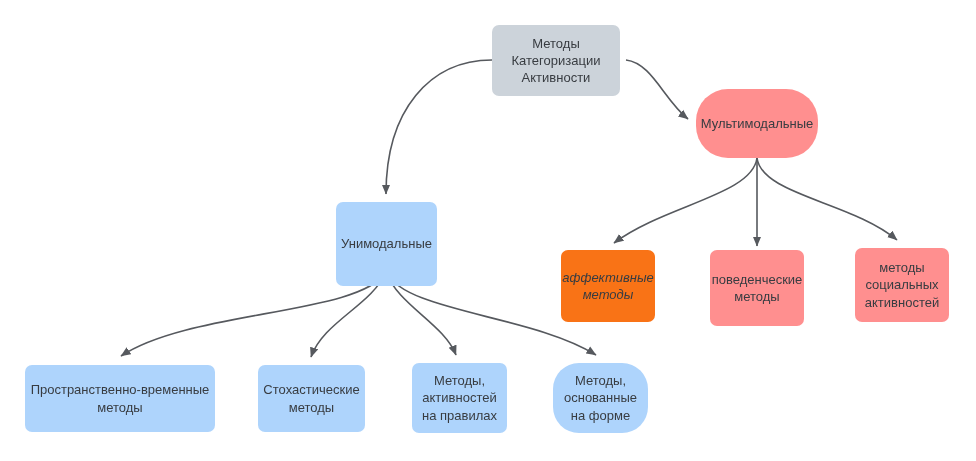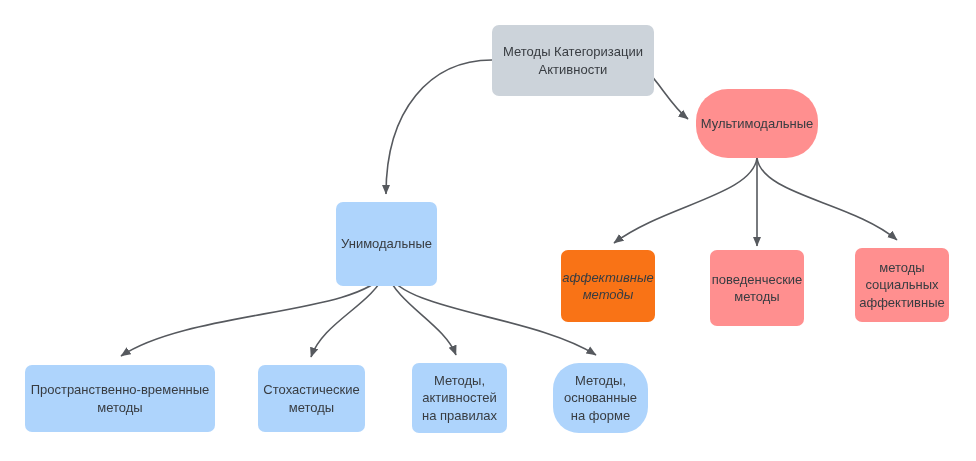--- a/index.html
+++ b/index.html
@@ -30,21 +30,21 @@
     align-items: center;
     justify-content: center;
     text-align: center;
     box-sizing: border-box;
     padding: 3px 4px;
     font-size: 13px;
     line-height: 1.32;
     color: #383c41;
     cursor: default;
   }
-  .node-root       { background: #ccd3da; left: 492px; top: 25px;  width: 162px; height: 71px; }
+  .node-root       { background: #ccd3da; left: 492px; top: 25px;  width: 128px; height: 71px; }
   .node-multimodal { background: #ff8f8f; left: 696px; top: 89px;  width: 122px; height: 69px; border-radius: 32px; }
   .node-unimodal   { background: #aed4fc; left: 336px; top: 202px; width: 101px; height: 84px; }
   .node-affective  { background: #f97316; left: 561px; top: 250px; width: 94px;  height: 72px; font-style: italic; }
   .node-behavioral { background: #ff8f8f; left: 710px; top: 250px; width: 94px;  height: 76px; }
   .node-social     { background: #ff8f8f; left: 855px; top: 248px; width: 94px;  height: 74px; }
   .node-spatiotemporal { background: #aed4fc; left: 25px;  top: 365px; width: 190px; height: 67px; }
   .node-stochastic     { background: #aed4fc; left: 258px; top: 365px; width: 107px; height: 67px; }
   .node-rule-based     { background: #aed4fc; left: 412px; top: 363px; width: 95px;  height: 70px; }
   .node-shape-based    { background: #aed4fc; left: 553px; top: 363px; width: 95px;  height: 70px; border-radius: 26px; }
   .node-label { display: block; }
@@ -89,21 +89,21 @@
 
   <div class="node node-affective">
     <span class="node-label">аффективные методы</span>
   </div>
 
   <div class="node node-behavioral">
     <span class="node-label">поведенческие методы</span>
   </div>
 
   <div class="node node-social">
-    <span class="node-label">методы социальных аффективные</span>
+    <span class="node-label">методы социальных активностей</span>
   </div>
 
   <div class="node node-stochastic">
     <span class="node-label">Стохастические методы</span>
   </div>
 
   <div class="node node-spatiotemporal">
     <span class="node-label">Пространственно-временные методы</span>
   </div>
 

